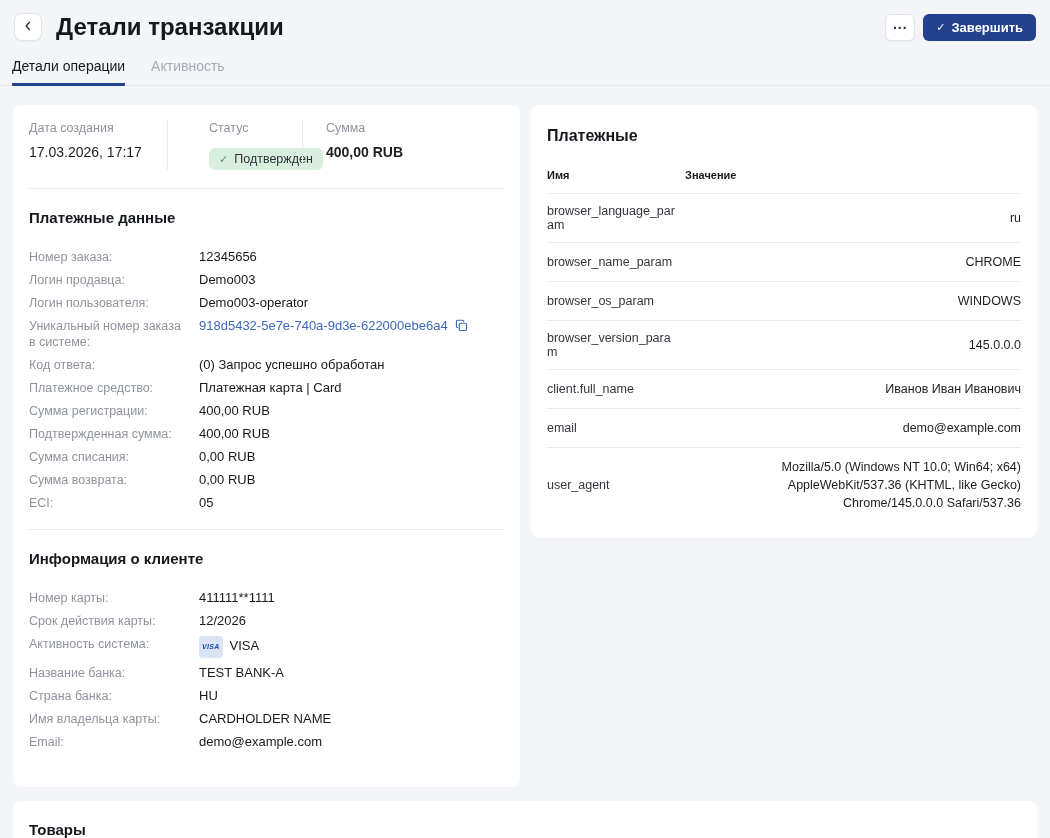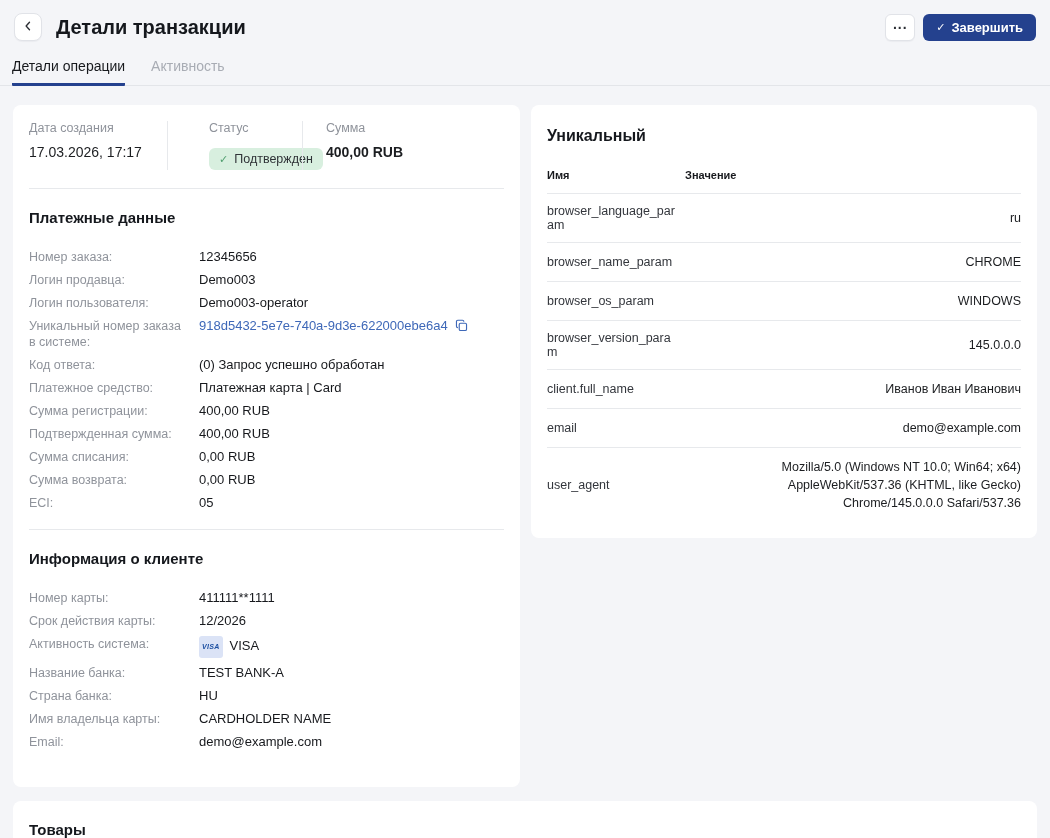--- a/index.html
+++ b/index.html
@@ -21,21 +21,21 @@
     font-family:"Liberation Sans","DejaVu Sans",sans-serif;
     color:var(--text);
   }
   
   .header{display:flex;align-items:center;height:44px;padding:10px 14px 0;}
   .back-btn{
     width:28px;height:28px;background:#fff;border:1px solid #e1e3e8;border-radius:8px;
     display:flex;align-items:center;justify-content:center;cursor:pointer;flex-shrink:0;
     box-shadow:0 1px 1px rgba(20,30,60,.04);
   }
-  .page-title{font-size:20px;font-weight:700;color:#15181d;margin-left:14px;}
+  .page-title{font-size:24px;font-weight:700;color:#15181d;margin-left:14px;}
   .header-spacer{flex:1;}
   .more-btn{
     width:30px;height:27px;background:#fff;border:1px solid #e1e3e8;border-radius:6px;
     display:flex;align-items:center;justify-content:center;cursor:pointer;
     font-size:14px;font-weight:700;color:#2a2d33;letter-spacing:1px;line-height:0;padding-bottom:6px;
     box-shadow:0 1px 1px rgba(20,30,60,.04);
   }
   .finish-btn{
     height:27px;margin-left:8px;background:var(--accent);color:#fff;border:none;border-radius:6px;
     display:flex;align-items:center;gap:6px;padding:0 13px;font-size:13px;font-weight:600;
@@ -234,21 +234,21 @@
           </div>
           <div class="kv-row">
             <div class="kv-label">Email:</div>
             <div class="kv-value">demo@example.com</div>
           </div>
         </div>
     </div>
   </div>
 
   <div class="card card-right">
-    <h2 class="meta-title">Уникальный</h2>
+    <h2 class="meta-title">Платежные</h2>
     <div class="meta-head">
       <div>Имя</div>
       <div>Значение</div>
     </div>
     <div id="meta-rows">
         <div class="meta-row">
           <div class="meta-name">browser_language_param</div>
           <div class="meta-value">ru</div>
         </div>
         <div class="meta-row">

